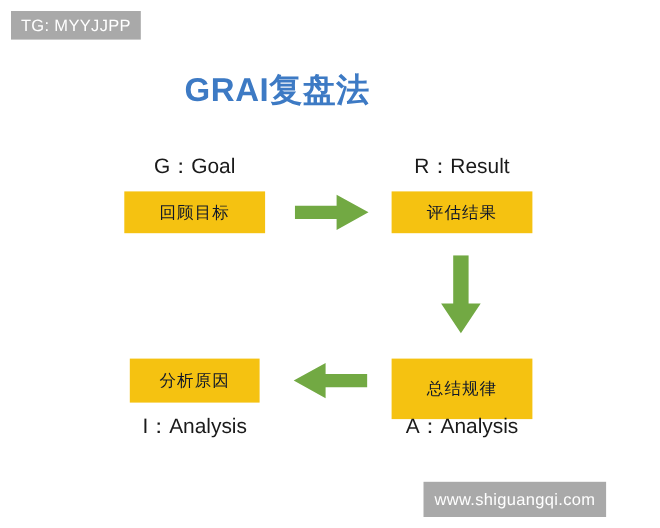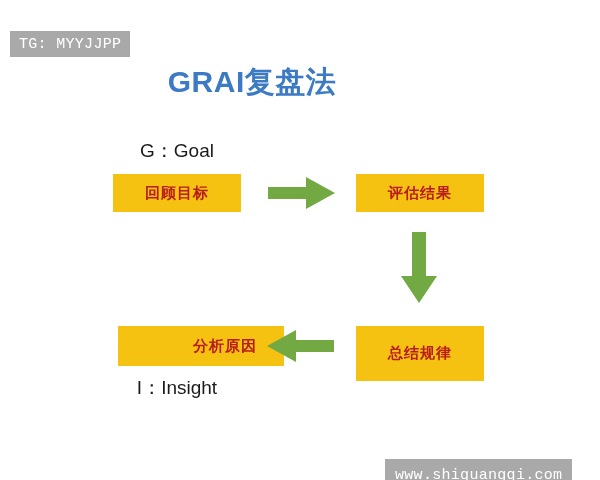--- a/index.html
+++ b/index.html
@@ -18,26 +18,25 @@
     width: 600px;
     height: 480px;
     background: #ffffff;
   }
 
   
   .watermark {
     position: absolute;
     background: #a9a9a9;
     color: #ffffff;
-    font-family: Liberation Mono, monospace;
+    font-family: Liberation Sans, sans-serif;
     letter-spacing: 0.3px;
     white-space: nowrap;
     display: flex;
     align-items: center;
-    margin-top: 21px;
   }
   #wm-top {
     left: 10px;
     top: 10px;
     height: 26px;
     padding: 0 9px;
     font-size: 15px;
   }
   #wm-bottom {
     left: 385px;
@@ -60,44 +59,44 @@
     font-weight: bold;
     letter-spacing: 0.5px;
     font-family: "Liberation Sans", "DejaVu Sans", sans-serif;
   }
   .box {
     position: absolute;
     background: #f5c211;
     display: flex;
     align-items: center;
     justify-content: center;
-    color: #b91c1c;
+    color: #0f172a;
     font-size: 15px;
-    font-weight: bold;
+    font-weight: normal;
     letter-spacing: 1px;
     font-family: "DejaVu Sans", "Liberation Sans", sans-serif;
   }
   .caption {
     position: absolute;
     color: #1a1a1a;
     font-size: 19px;
     font-weight: normal;
     text-align: center;
     white-space: nowrap;
     font-family: "Liberation Sans", "DejaVu Sans", sans-serif;
   }
 
   
   #cap-goal     { left: 113px; top: 138px; width: 128px; }
   #box-goal     { left: 113px; top: 174px; width: 128px; height: 38px; }
   
   #cap-result   { left: 356px; top: 138px; width: 128px; }
   #box-result   { left: 356px; top: 174px; width: 128px; height: 38px; }
   
-  #box-insight  { left: 118px; top: 326px; width: 118px; height: 40px; padding-left: 48px; }
+  #box-insight  { left: 118px; top: 326px; width: 118px; height: 40px; }
   #cap-insight  { left: 113px; top: 375px; width: 128px; }
   
   #box-analysis { left: 356px; top: 326px; width: 128px; height: 55px; }
   #cap-analysis { left: 356px; top: 375px; width: 128px; }
 
   
   .arrow {
     position: absolute;
   }
   #arrow-right { left: 268px; top: 176px;  width: 68px; height: 34px; }
@@ -109,26 +108,28 @@
 
 <div id="slide">
 
   <div class="watermark" id="wm-top">TG: MYYJJPP</div>
 
   <div id="title">GRAI复盘法</div>
 
   <div class="caption" id="cap-goal">G：Goal</div>
   <div class="box" id="box-goal">回顾目标</div>
 
+  <div class="caption" id="cap-result">R：Result</div>
   <div class="box" id="box-result">评估结果</div>
 
   <div class="box" id="box-analysis">总结规律</div>
+  <div class="caption" id="cap-analysis">A：Analysis</div>
 
   <div class="box" id="box-insight">分析原因</div>
-  <div class="caption" id="cap-insight">I：Insight</div>
+  <div class="caption" id="cap-insight">I：Analysis</div>
 
   <div class="arrow" id="arrow-right">
     <svg viewBox="0 0 68 34" width="68" height="34" aria-hidden="true">
       <polygon points="0,11 38,11 38,1 67,17 38,33 38,23 0,23" fill="#72a943"></polygon>
     </svg>
   </div>
 
   <div class="arrow" id="arrow-down">
     <svg viewBox="0 0 38 72" width="38" height="72" aria-hidden="true">
       <polygon points="12,0 26,0 26,44 37,44 19,71 1,44 12,44" fill="#72a943"></polygon>

